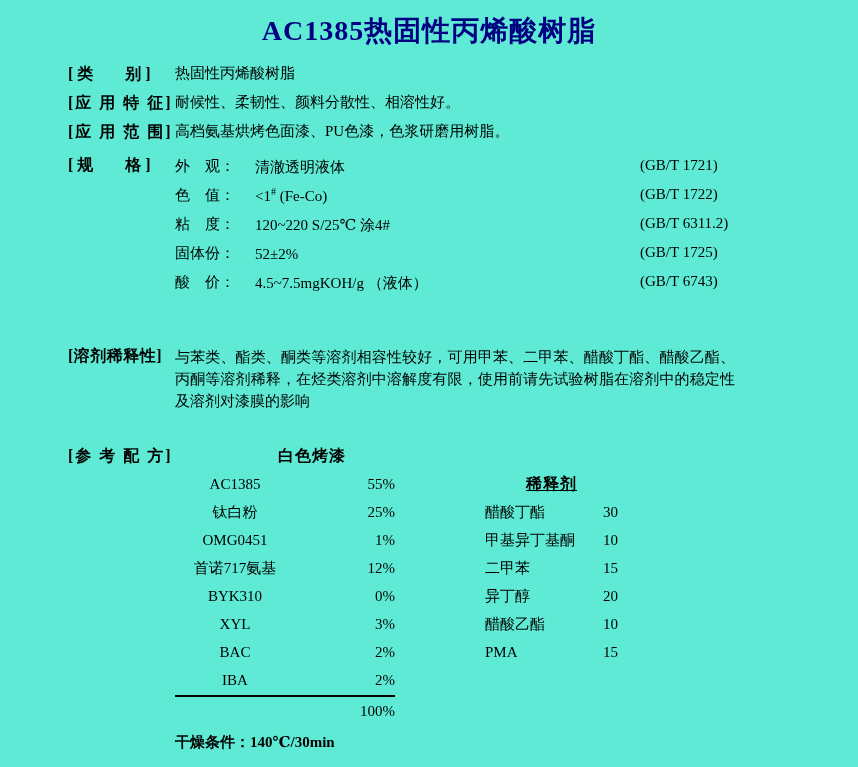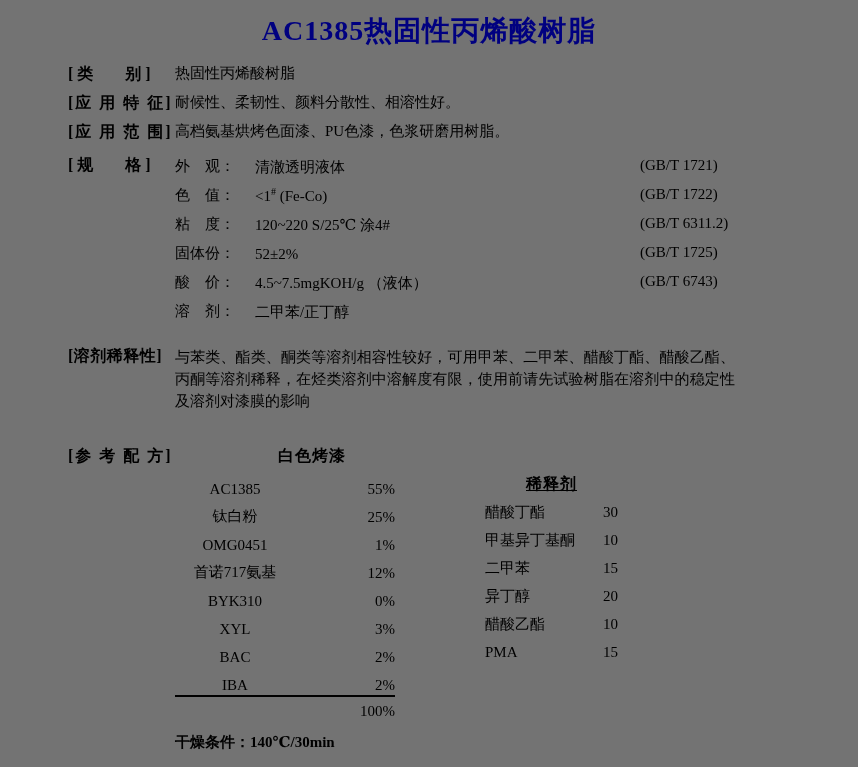--- a/index.html
+++ b/index.html
@@ -1,17 +1,17 @@
 <!DOCTYPE html>
 <html><head>
 <meta charset="utf-8">
 <style>
   html,body { margin:0; padding:0; background:#ffffff; }
   .page {
-    position:relative; width:858px; height:767px; background:#737373;
+    position:relative; width:858px; height:767px; background:#5eead4;
     font-family:"Liberation Serif","DejaVu Serif",serif; color:#000000;
     overflow:hidden;
   }
   .title {
     position:absolute; top:12px; left:0; width:100%; text-align:center;
     font-size:28px; font-weight:bold; color:#000080; letter-spacing:1px;
   }
   .drow { position:absolute; left:68px; right:20px; display:flex; }
   .dlabel { width:107px; flex:0 0 107px; font-weight:bold; font-size:16px; letter-spacing:2px; white-space:nowrap; }
   .dlabel.tight { letter-spacing:0.5px; }
@@ -22,21 +22,21 @@
   .spec-name { position:absolute; left:0; top:4px; font-size:15px; white-space:nowrap; }
   .spec-value { position:absolute; left:80px; top:4px; font-size:15px; white-space:nowrap; }
   .spec-value sup { font-size:10px; }
   .spec-std { position:absolute; left:465px; top:4px; font-size:15px; white-space:nowrap; }
   .solvent-text {
     position:absolute; left:175px; top:346px; width:560px;
     font-size:15px; line-height:22px; text-align:justify;
   }
   .paint-title { position:absolute; left:258px; top:446px; font-size:16px; font-weight:bold; letter-spacing:1px;padding-left:20px; }
   .formula-table { position:absolute; left:175px; top:470px; width:220px; }
-  .f-row { display:flex; height:28px; align-items:flex-end; font-size:15px; }
+  .f-row { display:flex; height:28px; align-items:center; font-size:15px; }
   .f-name { width:120px; text-align:center; }
   .f-pct { flex:1; text-align:right; }
   .f-divider { border-top:2px solid #000; margin-top:1px; }
   .f-total { height:29px; display:flex; align-items:center; justify-content:flex-end; font-size:15px; }
   .drying { position:absolute; left:175px; top:733px; font-size:15px; white-space:nowrap;font-weight:bold; }
   .thinner-table { position:absolute; left:485px; top:470px; width:133px; }
   .t-header { height:28px; display:flex; align-items:center; justify-content:center;
     font-size:16px; font-weight:bold; text-decoration:underline; letter-spacing:1px; }
   .t-row { display:flex; height:28px; align-items:center; font-size:15px; }
   .t-name { flex:1; text-align:left; }
@@ -86,25 +86,20 @@
     </div>
     <div class="spec-row">
       <span class="spec-name">固体份：</span>
       <span class="spec-value"><span>52±2%</span><sup></sup><span></span></span>
       <span class="spec-std">(GB/T 1725)</span>
     </div>
     <div class="spec-row">
       <span class="spec-name">酸　价：</span>
       <span class="spec-value"><span>4.5~7.5mgKOH/g （液体）</span><sup></sup><span></span></span>
       <span class="spec-std">(GB/T 6743)</span>
-    </div>
-    <div class="spec-row">
-      <span class="spec-name">溶　剂：</span>
-      <span class="spec-value"><span>二甲苯/正丁醇</span><sup></sup><span></span></span>
-      <span class="spec-std"></span>
     </div>
   </div>
 
   <div class="drow" style="top:346px">
     <div class="dlabel tight">[溶剂稀释性]</div>
   </div>
   <div class="solvent-text">与苯类、酯类、酮类等溶剂相容性较好，可用甲苯、二甲苯、醋酸丁酯、醋酸乙酯、丙酮等溶剂稀释，在烃类溶剂中溶解度有限，使用前请先试验树脂在溶剂中的稳定性及溶剂对漆膜的影响</div>
 
   <div class="drow" style="top:446px">
     <div class="dlabel">[参 考 配 方]</div>

